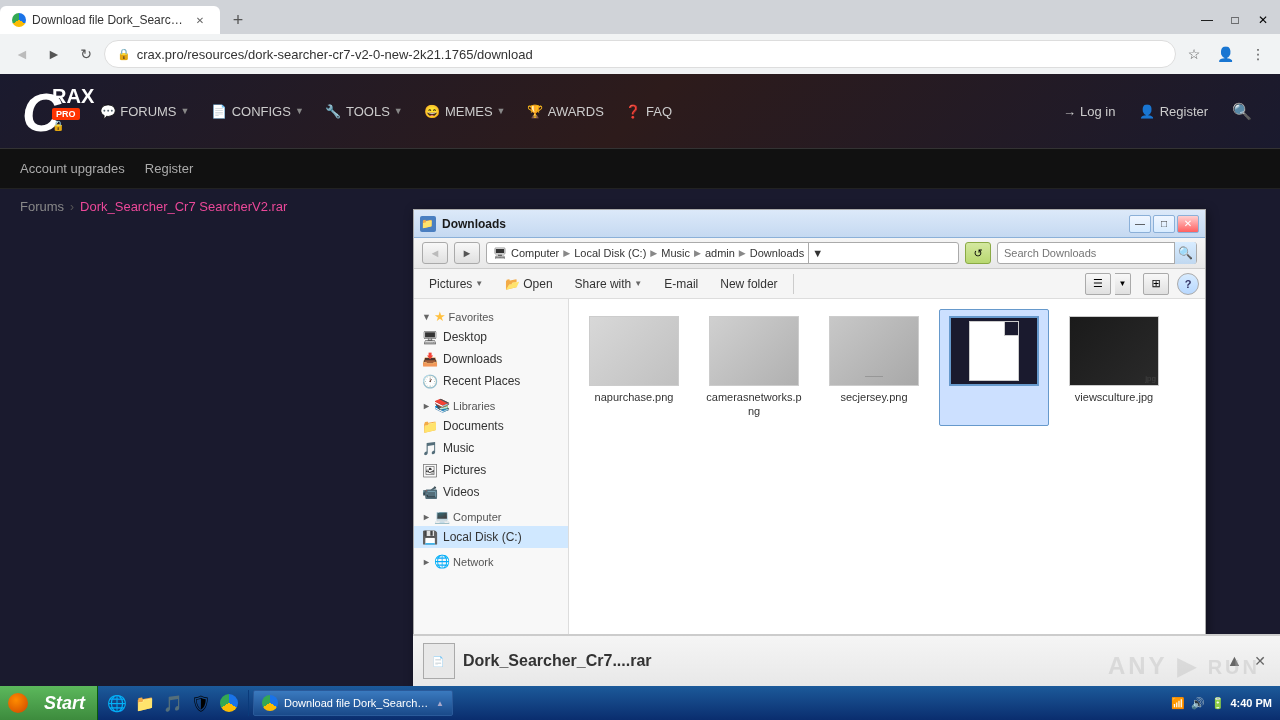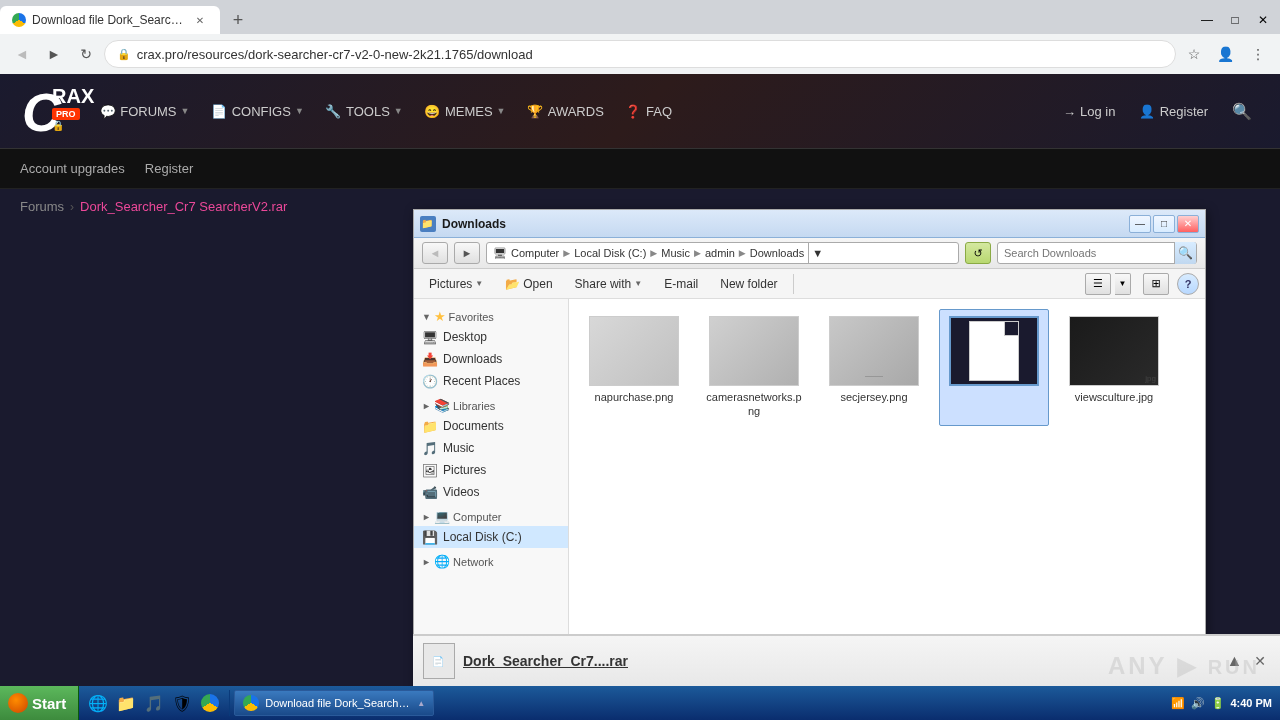--- a/index.html
+++ b/index.html
@@ -86,40 +86,40 @@
     .file-thumb { width: 90px; height: 70px; background: #e0e0e0; border: 1px solid #ccc; display: flex; align-items: center; justify-content: center; position: relative; overflow: hidden; margin-bottom: 4px; }
     .file-thumb.doc-file { background: #1a1a2e; }
     .file-thumb.img-file { background: #d0d0d0; }
     .file-label { font-size: 11px; color: #333; text-align: center; word-break: break-word; line-height: 1.3; }
 
     .exp-statusbar { height: 28px; background: #f0f0f0; border-top: 1px solid #ccc; display: flex; align-items: center; padding: 0 10px; font-size: 11px; color: #555; gap: 10px; }
     .status-icon { width: 20px; height: 20px; background: #ccc; border: 1px solid #aaa; display: flex; align-items: center; justify-content: center; font-size: 11px; }
 
     
     .taskbar { position: fixed; bottom: 0; left: 0; right: 0; height: 34px; background: linear-gradient(to bottom, #1c5a9a 0%, #0a2d6e 100%); display: flex; align-items: center; z-index: 100; }
-    .start-btn { display: flex; align-items: center; gap: 4px; background: linear-gradient(to bottom, #5cb85c, #3d8b3d); padding: 0 12px 0 8px; height: 34px; color: white; font-size: 15px; font-weight: bold; cursor: pointer; border-right: 1px solid #0a5a0a; }
+    .start-btn { display: flex; align-items: center; gap: 16px; background: linear-gradient(to bottom, #5cb85c, #3d8b3d); padding: 0 12px 0 8px; height: 34px; color: white; font-size: 18px; font-weight: bold; cursor: pointer; border-right: 1px solid #0a5a0a; font-style: italic; }
     .start-orb { width: 20px; height: 20px; border-radius: 50%; background: radial-gradient(circle at 40% 35%, #ff8c00, #cc4400); }
     .taskbar-icons { display: flex; align-items: center; gap: 2px; padding: 0 6px; border-right: 1px solid #0a3a7a; }
     .taskbar-icon { width: 26px; height: 26px; display: flex; align-items: center; justify-content: center; cursor: pointer; border-radius: 2px; }
     .taskbar-tasks { flex: 1; display: flex; align-items: center; padding: 0 4px; gap: 3px; }
     .taskbar-task { display: flex; align-items: center; gap: 6px; background: linear-gradient(to bottom, #3a7abf, #1a4a8a); border: 1px solid #2a5a9a; border-radius: 2px; padding: 2px 8px; height: 26px; cursor: pointer; min-width: 200px; max-width: 200px; }
     .taskbar-task-icon { width: 16px; height: 16px; border-radius: 50%; background: conic-gradient(#1a73e8 0deg 120deg, #fbbc04 120deg 240deg, #34a853 240deg 360deg); flex-shrink: 0; }
     .taskbar-task-label { font-size: 11px; color: white; overflow: hidden; text-overflow: ellipsis; white-space: nowrap; flex: 1; }
     .taskbar-task-chevron { font-size: 8px; color: #aac; }
     .taskbar-right { display: flex; align-items: center; padding: 0 8px; gap: 4px; }
     .sys-tray { display: flex; align-items: center; gap: 4px; }
     .tray-icon { width: 16px; height: 16px; display: flex; align-items: center; justify-content: center; font-size: 11px; color: #cce; }
     .clock { color: white; font-size: 11px; text-align: right; }
     .clock-time { font-weight: bold; }
 
     
     .download-bar { position: fixed; bottom: 34px; left: 413px; right: 0; height: 52px; background: linear-gradient(to bottom, #f5f5f5, #e8e8e8); border-top: 2px solid #ccc; display: flex; align-items: center; padding: 0 10px; gap: 8px; z-index: 50; }
     .dl-file-icon { width: 32px; height: 36px; background: #e8e8e8; border: 1px solid #aaa; display: flex; align-items: center; justify-content: center; font-size: 10px; color: #666; flex-shrink: 0; }
     .dl-info { flex: 1; }
-    .dl-name { font-size: 14px; color: #333; font-weight: 600; white-space: nowrap; overflow: hidden; text-overflow: ellipsis; text-decoration: underline; }
+    .dl-name { font-size: 16px; color: #333; font-weight: 600; white-space: nowrap; overflow: hidden; text-overflow: ellipsis; }
     .dl-meta { font-size: 11px; color: #666; }
     .dl-chevron { font-size: 16px; color: #666; cursor: pointer; }
     .dl-close { font-size: 14px; color: #666; cursor: pointer; padding: 4px; }
     .dl-watermark { position: absolute; right: 20px; bottom: 5px; font-size: 28px; font-weight: 900; color: rgba(200,200,200,0.4); letter-spacing: 2px; }
 
     
     .crax-logo-wrap { display: flex; align-items: center; gap: 4px; }
     .doc-white { background: white; width: 50px; height: 60px; position: relative; margin: 0 auto; border: 1px solid #ccc; }
     .doc-fold { position: absolute; top: 0; right: 0; width: 14px; height: 14px; background: #1a1a2e; border-left: 1px solid #ccc; border-bottom: 1px solid #ccc; }
   </style>

